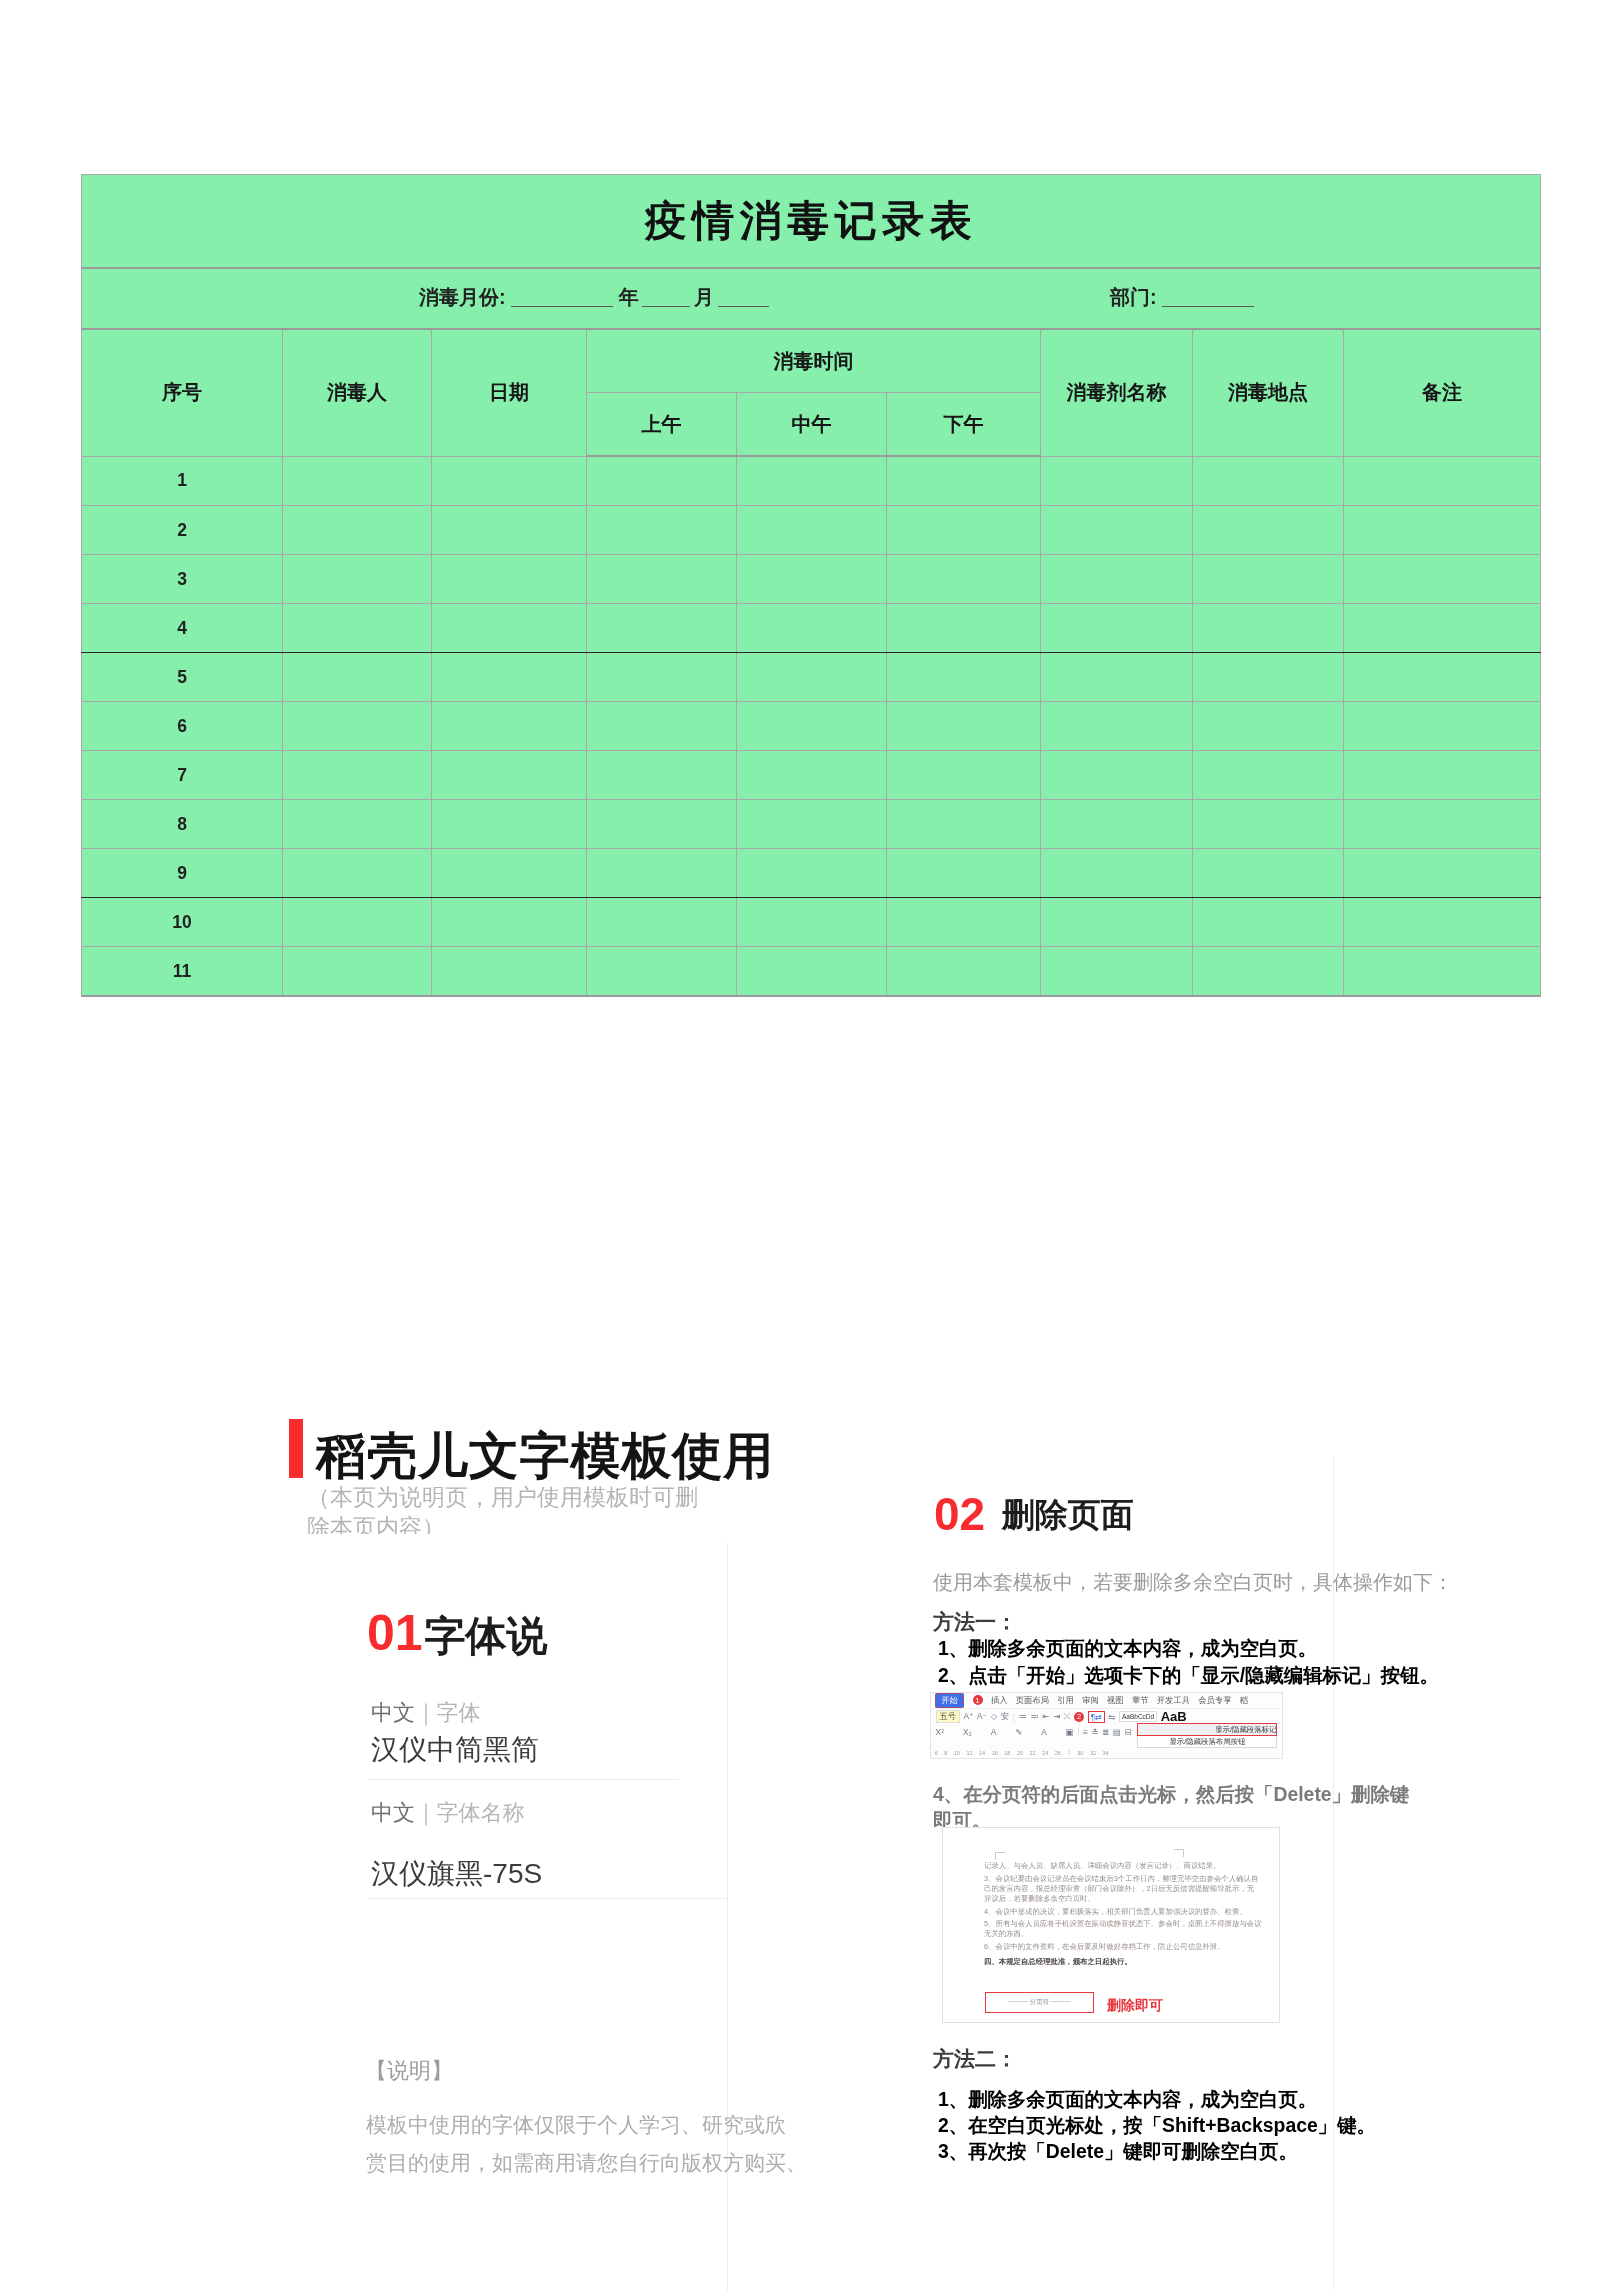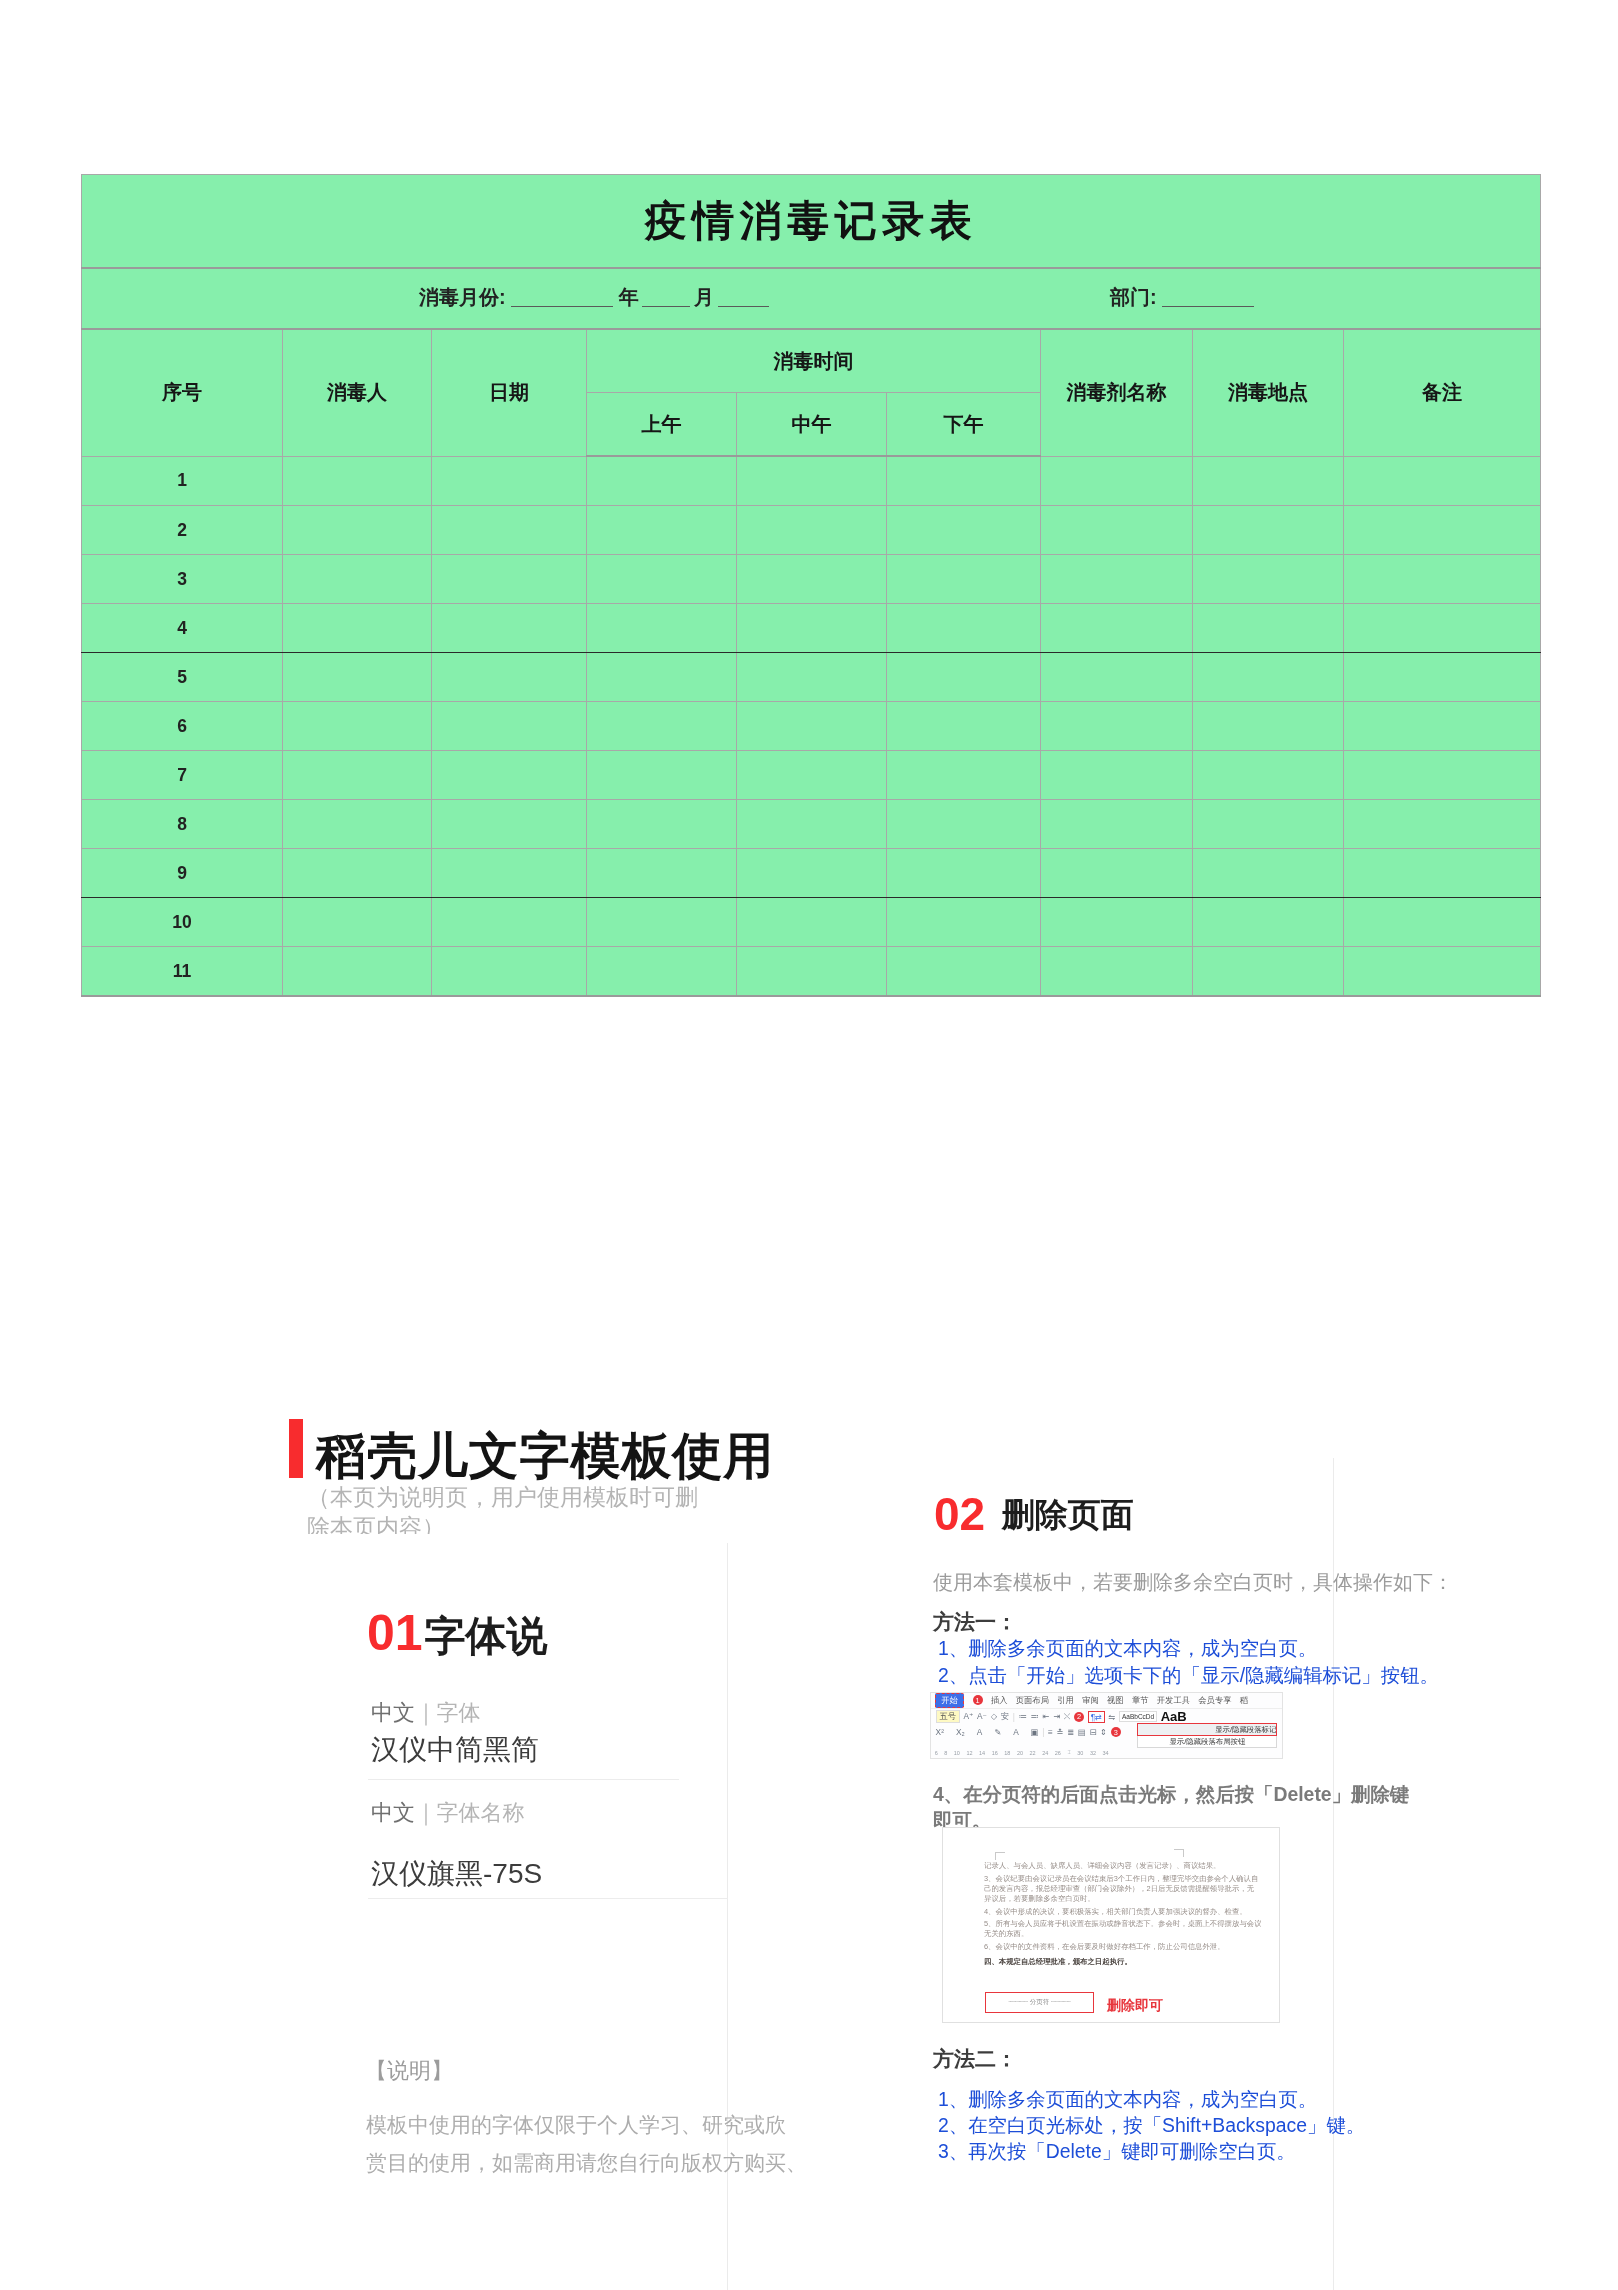--- a/index.html
+++ b/index.html
@@ -59,21 +59,21 @@
   .s1-note-title{left:365px;top:2056px;font-size:22px;color:#9c9c9c;}
   .s1-note{left:366px;top:2106px;width:323px;font-size:21px;line-height:38px;color:#adadad;white-space:nowrap;}
 
   .s2-head{left:934px;top:1491px;white-space:nowrap;line-height:1;}
   .s2-head .big-num{font-size:46px;}
   .s2-head .sec-title{font-size:33px;font-weight:bold;color:#1d1d1d;margin-left:16.6px;vertical-align:3.7px;}
   .s2-intro{left:933px;top:1569px;font-size:20px;color:#9b9b9b;white-space:nowrap;}
   .mhead{font-size:21px;font-weight:bold;color:#3d3d3d;}
   .s2-m1{left:933px;top:1608px;}
   .s2-m2{left:933px;top:2045px;}
-  .steps .step{font-size:19.4px;color:#1d4ed8;font-weight:normal;white-space:nowrap;}
+  .steps .step{font-size:19.4px;color:#000000;font-weight:bold;white-space:nowrap;}
   .s2-m1-steps{left:938px;top:1635px;}
   .s2-m1-steps .step{line-height:27px;}
   .s2-m2-steps{left:938px;top:2086px;}
   .s2-m2-steps .step{line-height:26px;}
   .step4{left:933px;top:1781px;font-size:19.4px;color:#7a7a7a;font-weight:bold;line-height:26px;white-space:nowrap;}
 
   
   .tb{left:930px;top:1692px;width:351px;height:65px;background:#fdfdfe;border:0.9px solid #e3e3e3;font-size:8.3px;color:#4a4a4a;}
   .tb-tabs{position:relative;display:flex;align-items:center;gap:8.3px;height:14.8px;padding:0 3.7px;border-bottom:0.9px solid #eee;white-space:nowrap;}
   .tb-tab-active{background:#3d6fe8;color:#fff;padding:0.9px 5.5px;border:0.9px dashed #e8363d;border-radius:1.8px;}
@@ -348,21 +348,21 @@
         <span class="tb-ico">⇥</span>
         <span class="tb-ico">⤬</span>
       </span>
     <span class="bdg">2</span>
     <span class="pilc">¶⇄</span>
     <span class="tb-ico">⇋</span>
     <span class="aabb">AaBbCcDd</span>
     <span class="aab">AaB</span>
   </div>
   <div class="tb-row">
-    <span style="display:flex;gap:12px;">
+    <span style="display:flex;gap:19px;">
 
     <span class="tb-ico">X²</span>
         <span class="tb-ico">X₂</span>
         <span class="tb-ico">A</span>
         <span class="tb-ico">✎</span>
         <span class="tb-ico">A</span>
         <span class="tb-ico">▣</span>
       </span>
     <span class="tb-sep">|</span>
     <span style="display:flex;gap:3.7px;">

